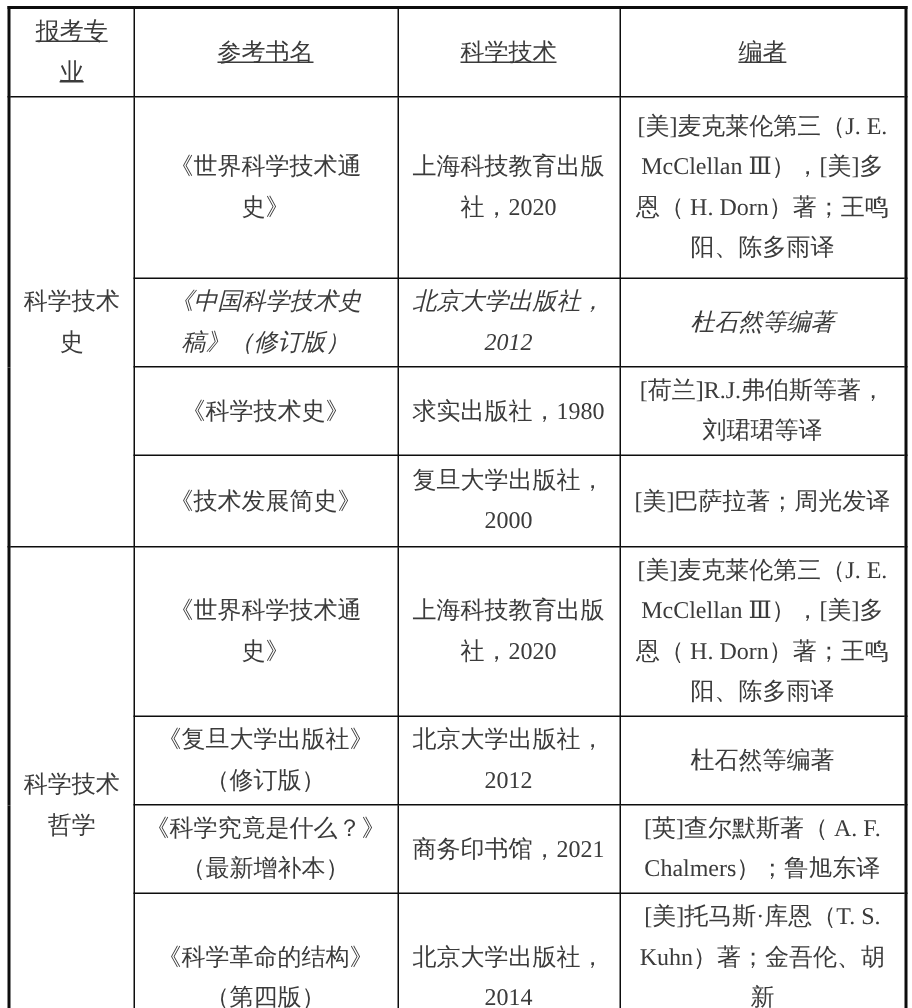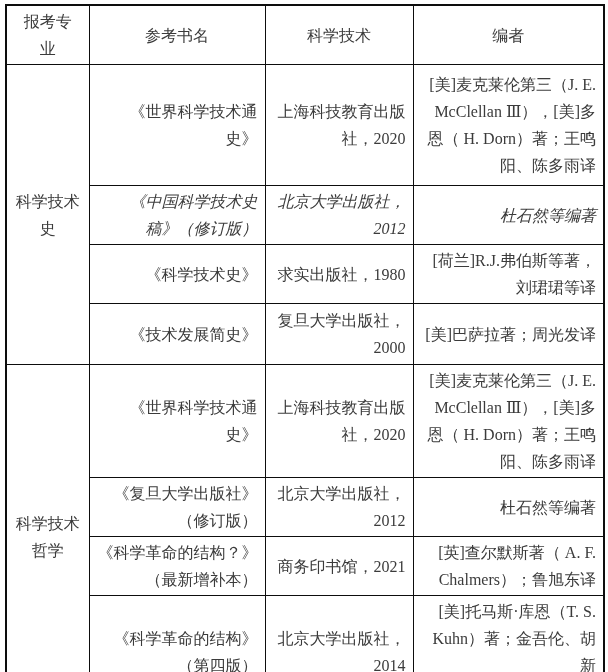--- a/index.html
+++ b/index.html
@@ -26,23 +26,23 @@
     vertical-align: middle;
     white-space: pre-line;
     font-size: 16px;
     line-height: 27px;
     font-weight: normal;
     padding: 2px 7px;
     overflow: hidden;
     word-break: break-word;
   }
   th { text-align: center; }
-  td { text-align: right; }
+  td { text-align: center; }
   td.major-cell { text-align: center; margin-top: 14px; }
-  tr.h-hdr  { height: 51px; }
+  tr.h-hdr  { height: 51px; text-decoration: underline; }
   tr.h-r1   { height: 121px; }
   tr.h-r2   { height: 54px; font-style: italic; }
   tr.h-r3   { height: 52px; margin-top: 36px; }
   tr.h-r4   { height: 61px; padding-left: 20px; }
   tr.h-r5   { height: 109px; }
   tr.h-r6   { height: 56px; }
   tr.h-r7   { height: 56px; }
   tr.h-r8   { height: 86px; }
 </style>
 </head>
@@ -111,21 +111,21 @@
 阳、陈多雨译</td>
     </tr>
     <tr class="h-r6">
       <td>《复旦大学出版社》
 （修订版）</td>
       <td>北京大学出版社，
 2012</td>
       <td>杜石然等编著</td>
     </tr>
     <tr class="h-r7">
-      <td>《科学革命的结构？》
+      <td>《科学究竟是什么？》
 （最新增补本）</td>
       <td>商务印书馆，2021</td>
       <td>[英]查尔默斯著（ A. F.
 Chalmers）；鲁旭东译</td>
     </tr>
     <tr class="h-r8">
       <td>《科学革命的结构》
 （第四版）</td>
       <td>北京大学出版社，
 2014</td>

